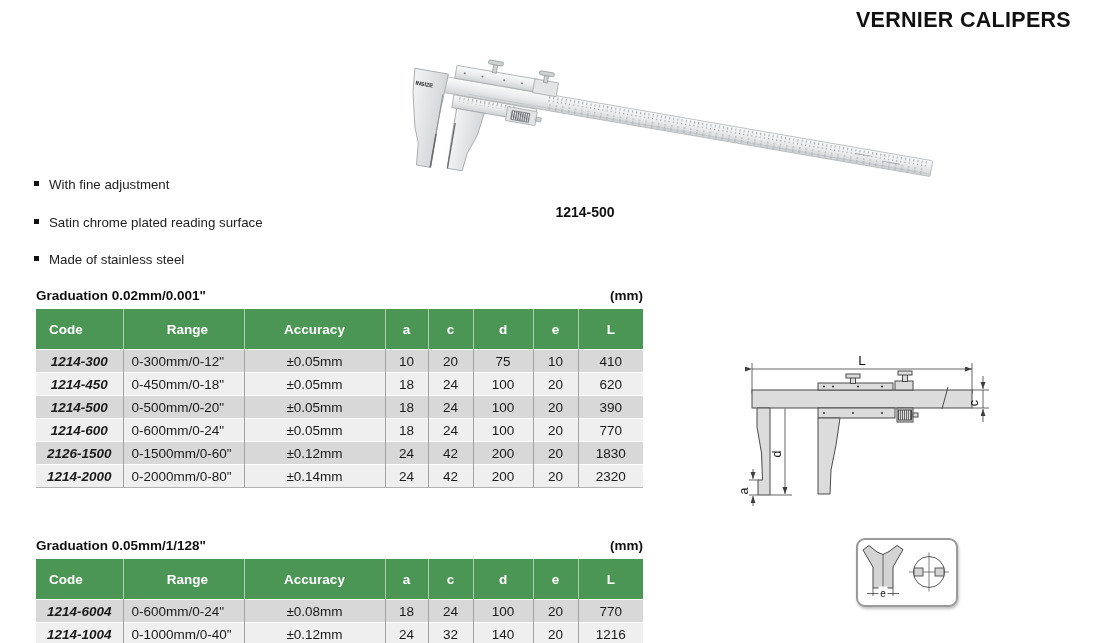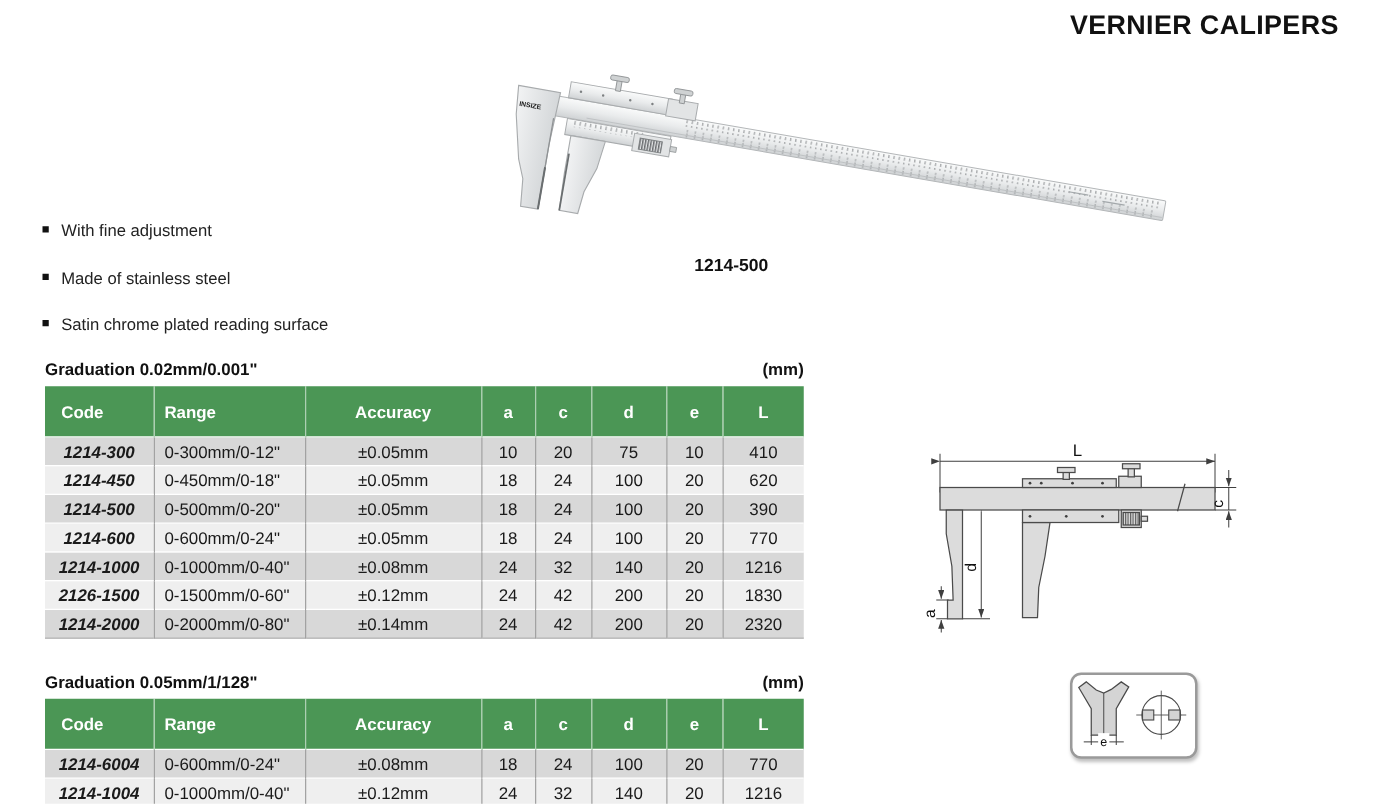--- a/index.html
+++ b/index.html
@@ -37,21 +37,21 @@
   }
   table.spec-table{
     border-collapse:collapse;table-layout:fixed;width:607px;
     border-bottom:1px solid #b3b3b3;
   }
   .spec-table th{
     background:#4b9655;color:#fff;font-size:13.5px;font-weight:bold;
     height:40px;padding:0;text-align:center;border-left:1px solid rgba(255,255,255,.55);
   }
   .spec-table th:first-child{border-left:none;text-align:left;padding-left:13px;}
-  .spec-table th.col-1{text-align:left;padding-left:8px;}
+  .spec-table th.col-1{text-align:center;padding-left:8px;}
   .spec-table td{
     font-size:13.5px;height:22px;padding:0;text-align:center;color:#1a1a1a;
     border-left:1px solid #a2a2a2;border-top:1px solid #ffffff;
   }
   .spec-table td:first-child{border-left:none;font-weight:bold;font-style:italic;}
   .spec-table td.col-1{text-align:left;padding-left:8px;}
   .spec-table tbody tr:nth-child(odd){background:#d8d8d8;}
   .spec-table tbody tr:nth-child(even){background:#efefef;}
   
   .photo-svg{left:395px;top:40px;}
@@ -131,25 +131,25 @@
 
 <div class="abs product-code">1214-500</div>
 
 <ul class="abs features">
   <li>
       <span class="sq"></span>
       <span>With fine adjustment</span>
     </li>
   <li>
       <span class="sq"></span>
-      <span>Made of stainless steel</span>
+      <span>Satin chrome plated reading surface</span>
     </li>
   <li>
       <span class="sq"></span>
-      <span>Satin chrome plated reading surface</span>
+      <span>Made of stainless steel</span>
     </li>
 </ul>
 
 <div class="abs table-block tb1">
   <div class="grad-title">
     <span>Graduation 0.02mm/0.001"</span>
     <span>(mm)</span>
   </div>
   <div>
       <table class="spec-table">
@@ -208,30 +208,20 @@
           </tr>
           <tr>
             <td class="col-0">1214-600</td>
             <td class="col-1">0-600mm/0-24"</td>
             <td class="col-2">±0.05mm</td>
             <td class="col-3">18</td>
             <td class="col-4">24</td>
             <td class="col-5">100</td>
             <td class="col-6">20</td>
             <td class="col-7">770</td>
-          </tr>
-          <tr>
-            <td class="col-0">1214-1000</td>
-            <td class="col-1">0-1000mm/0-40"</td>
-            <td class="col-2">±0.08mm</td>
-            <td class="col-3">24</td>
-            <td class="col-4">32</td>
-            <td class="col-5">140</td>
-            <td class="col-6">20</td>
-            <td class="col-7">1216</td>
           </tr>
           <tr>
             <td class="col-0">2126-1500</td>
             <td class="col-1">0-1500mm/0-60"</td>
             <td class="col-2">±0.12mm</td>
             <td class="col-3">24</td>
             <td class="col-4">42</td>
             <td class="col-5">200</td>
             <td class="col-6">20</td>
             <td class="col-7">1830</td>

